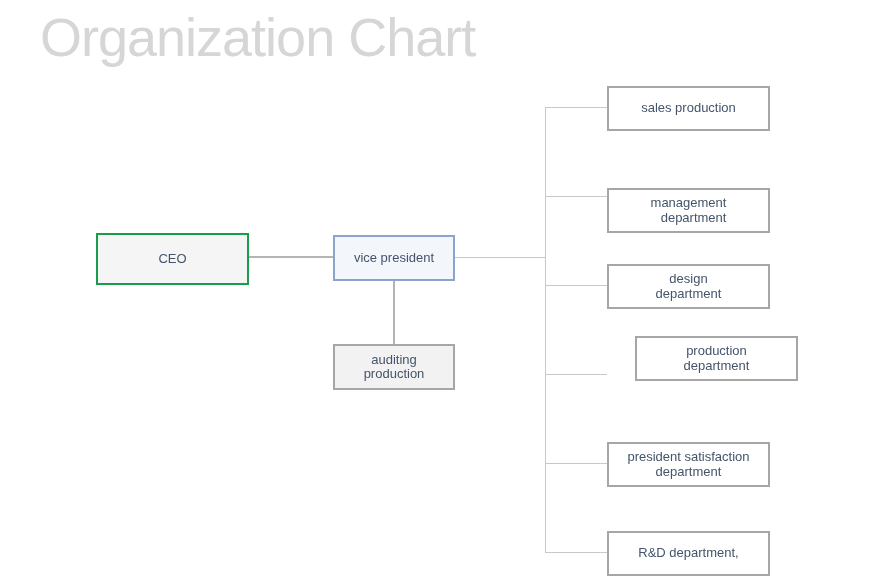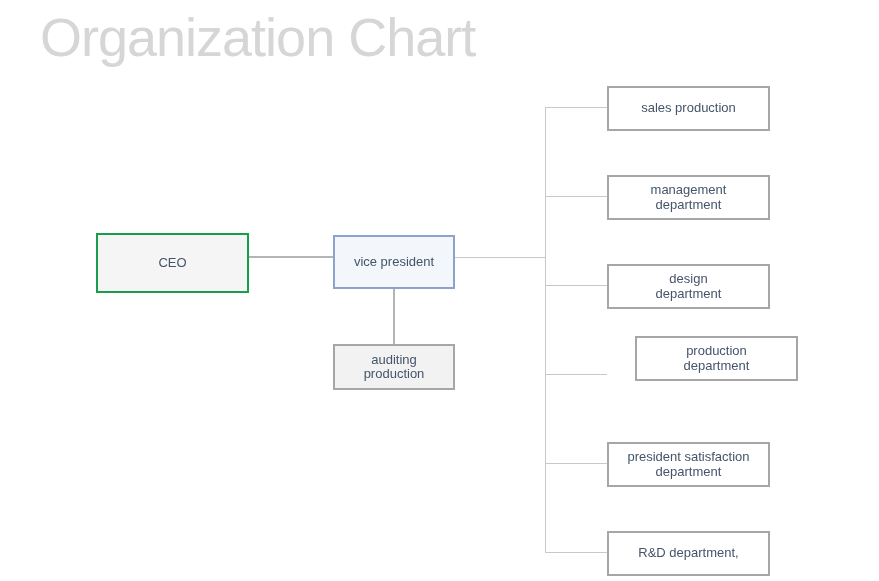--- a/index.html
+++ b/index.html
@@ -32,26 +32,26 @@
     position:absolute;
     box-sizing:border-box;
     display:flex;align-items:center;justify-content:center;
     text-align:center;
     font-size:13px;
     line-height:1.1;
     color:var(--text-slate);
     white-space:pre-line;
   }
   .node-ceo{
-    left:96px;top:233px;width:153px;height:60px;
+    left:96px;top:233px;width:153px;height:52px;
     border:2px solid var(--green-border);
     background:#f4f5f4;
   }
   .node-vp{
-    left:333px;top:235px;width:122px;height:54px;
+    left:333px;top:235px;width:122px;height:46px;
     border:2px solid var(--blue-border);
     background:#f3f6fa;
   }
   .node-auditing{
     left:333px;top:344px;width:122px;height:46px;
     border:2px solid var(--gray-border);
     background:#f2f2f2;
   }
   .node-dept{
     left:607px;width:163px;height:45px;
@@ -93,21 +93,21 @@
     <span>vice president</span>
   </div>
 
   <div class="node node-auditing">
     <span>auditing
 production</span>
   </div>
 
   <div id="departments">
       <div class="node node-dept" style="top: 86px;"><span>sales production</span></div>
-      <div class="node node-dept" style="top: 175px;"><span>management
+      <div class="node node-dept" style="top: 188px; text-align: right;"><span>management
 department</span></div>
       <div class="node node-dept" style="top: 264px; justify-content: center;"><span>design
 department</span></div>
       <div class="node node-dept" style="top: 336px; margin-left: 28px;"><span>production
 department</span></div>
       <div class="node node-dept" style="top: 442px;"><span>president satisfaction
 department</span></div>
       <div class="node node-dept" style="top: 531px;"><span>R&amp;D department,</span></div>
     </div>
 

